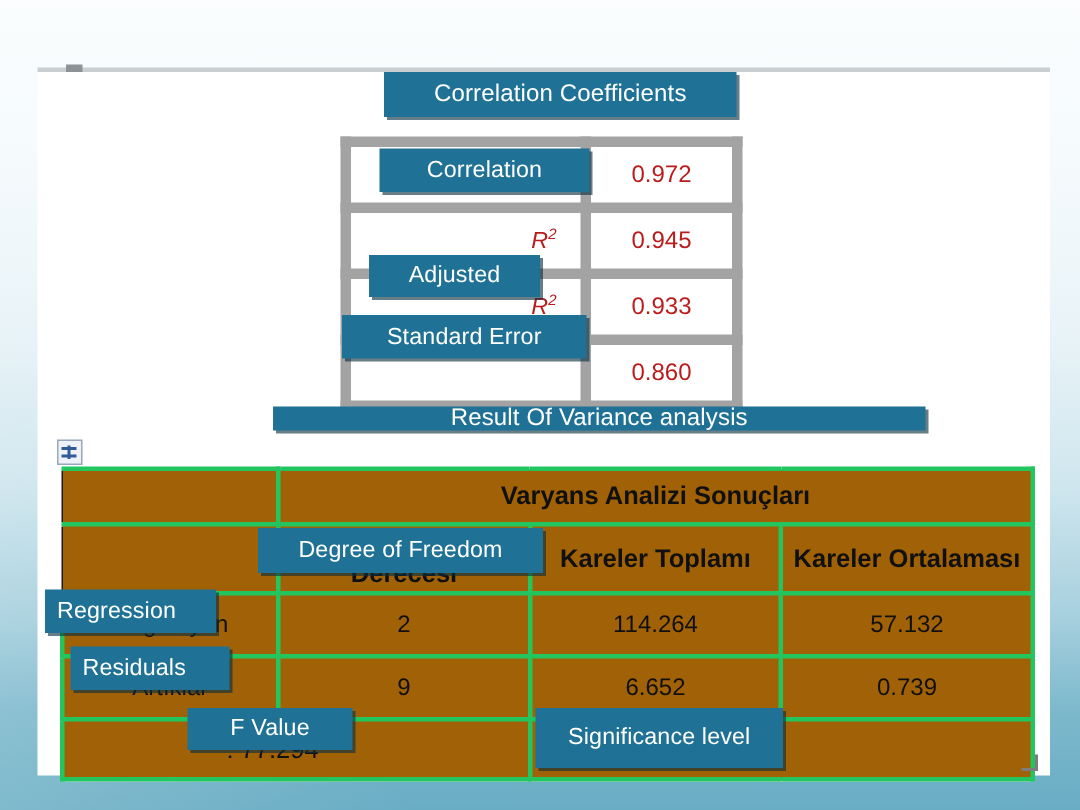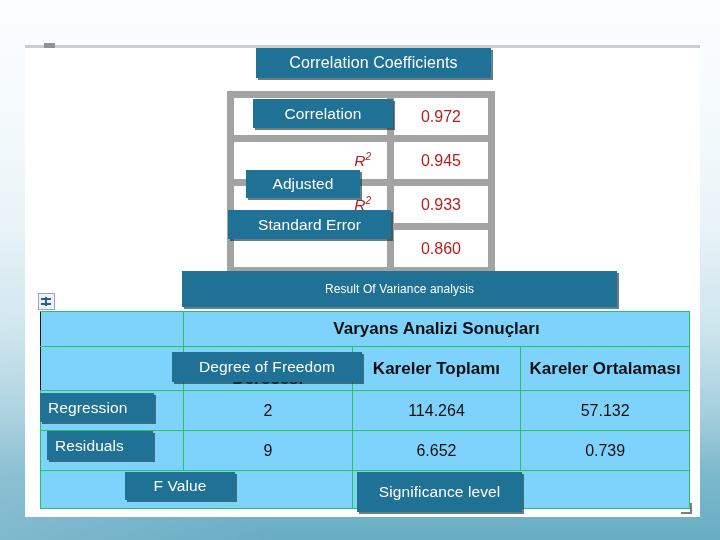--- a/index.html
+++ b/index.html
@@ -125,26 +125,26 @@
     left: 40px;
     top: 311px;
     width: 650px;
     height: 191px;
     border-collapse: collapse;
     table-layout: fixed;
     z-index: 2;
     background: #ffffff;
   }
   #table-anova td {
-    border: 1px solid #22c55e;
+    border: 3px solid #22c55e;
     padding: 0 6px;
     font-size: 16px;
     color: #101010;
     text-align: center;
-    background: #7dd3fc;
+    background: #a16207;
   }
   #table-anova .c-label { width: 130px; }
   #table-anova .c-df    { width: 195px; }
   #table-anova .c-ss    { width: 160px; }
   #table-anova .c-ms    { width: 165px; }
 
   #table-anova tr.r-title td { height: 34px; }
   #table-anova tr.r-head  td { height: 43px; }
   #table-anova tr.r-data  td { height: 39px; }
   #table-anova tr.r-foot  td { height: 37px; }
@@ -230,21 +230,21 @@
       </tr>
     </tbody>
   </table>
 
   <div class="blue-label center" style="left:253px; top:99px; width:140px; height:29px; font-size:15.5px;">Correlation</div>
 
   <div class="blue-label center" style="left:246px; top:170px; width:114px; height:28px; font-size:15.5px;">Adjusted</div>
 
   <div class="blue-label center" style="left:228px; top:210px; width:163px; height:29px; font-size:15.5px;">Standard Error</div>
 
-  <div class="blue-label center" style="left:182px; top:271px; width:435px; height:36px; font-size:12px;">Result Of Variance analysis</div>
+  <div class="blue-label center" style="left:182px; top:271px; width:435px; height:16px; font-size:16px;">Result Of Variance analysis</div>
 
   <table id="table-anova">
     <tbody>
       <tr class="r-title">
         <td class="c-label blank"></td>
         <td class="title-cell" colspan="3">Varyans Analizi Sonuçları</td>
       </tr>
       <tr class="r-head">
         <td class="c-label blank"></td>
         <td class="c-df head-cell">Serbestlik Derecesi</td>
@@ -270,21 +270,21 @@
         <td class="foot-cell" colspan="2">
           <span class="foot-inner">: .000</span>
         </td>
       </tr>
     </tbody>
   </table>
 
   <div class="blue-label center" style="left:172px; top:352px; width:190px; height:30px; font-size:15.5px;">Degree of Freedom</div>
 
 
-  <div class="blue-label" style="left:40px; top:393px; width:114px; height:29px; font-size:15.5px; padding-left:8px;">Regression</div>
+  <div class="blue-label" style="left:30px; top:393px; width:114px; height:29px; font-size:15.5px; padding-left:8px;">Regression</div>
 
   <div class="blue-label" style="left:47px; top:431px; width:106px; height:29px; font-size:15.5px; padding-left:8px;">Residuals</div>
 
   <div class="blue-label center" style="left:125px; top:472px; width:110px; height:28px; font-size:15.5px;">F Value</div>
 
   <div class="blue-label center" style="left:357px; top:472px; width:165px; height:40px; font-size:15.5px;">Significance level</div>
 
   <div id="table-move-handle">
     <span class="bar h1"></span>
     <span class="bar h2"></span>

